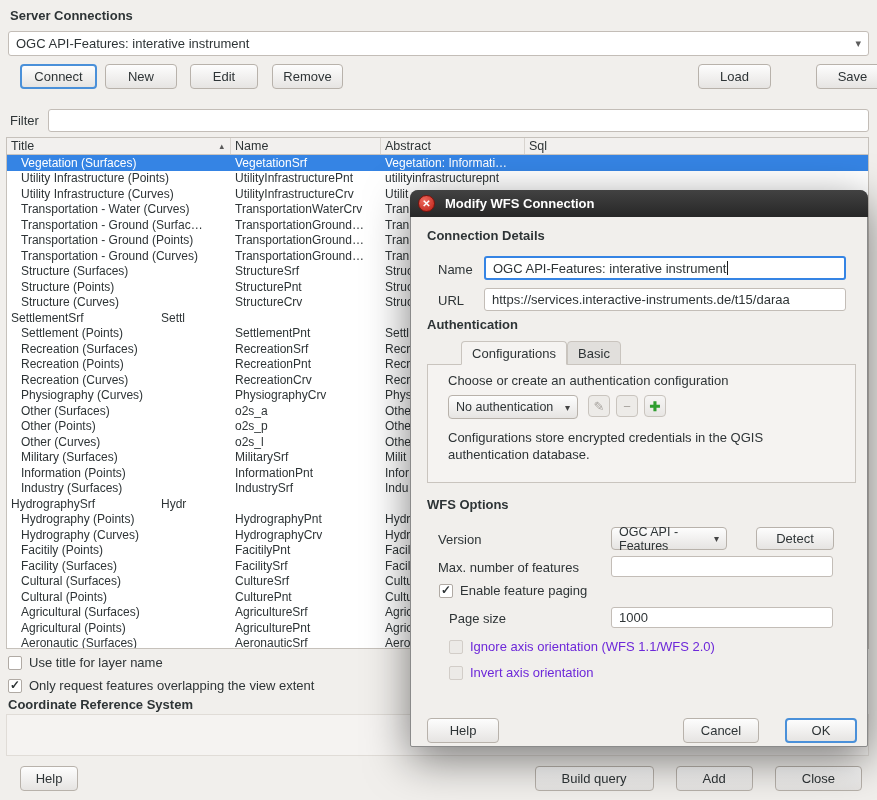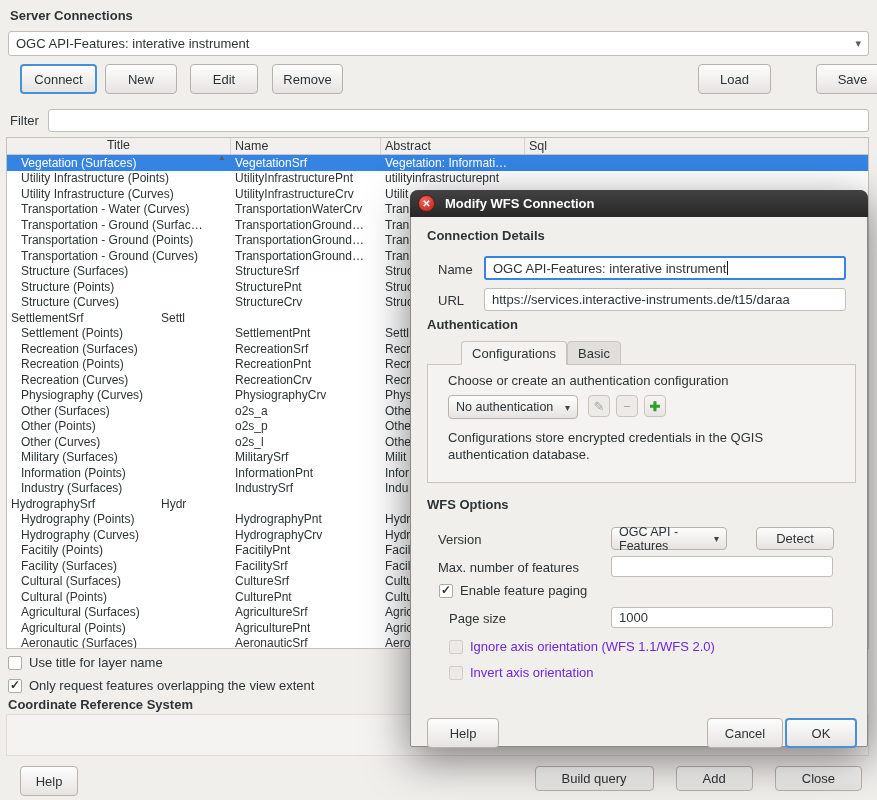--- a/index.html
+++ b/index.html
@@ -7,21 +7,21 @@
   .screen {
     position:relative; width:877px; height:800px;
     background:#f1efec; overflow:hidden;
     font-family:"Liberation Sans", sans-serif; font-size:13px; color:#2e3436;
   }
   .abs { position:absolute; }
   .bold { font-weight:bold; }
 
   
   .btn {
-    position:absolute; height:30px;
+    position:absolute; height:25px;
     background:linear-gradient(#fdfdfd,#e6e4e2);
     border:1px solid #b8b2ab; border-radius:4px;
     font-family:"Liberation Sans", sans-serif; font-size:13px; color:#2e3436;
     display:flex; align-items:center; justify-content:center; cursor:default;
   }
   .btn.focus-btn { border:2px solid #4a90d9; }
 
   
   .input, .combo {
     position:absolute; background:#fff;
@@ -48,21 +48,21 @@
     font-size:12.5px; color:#2e3436; }
   .th { border-right:1px solid #d8d4cf; display:flex; align-items:center; padding:0 4px; }
   .th .sort { margin-left:auto; font-size:9px; color:#5a5a5a; padding-right:2px; }
   .trow { display:flex; height:15.5px; font-size:12px; align-items:center; background:#fff; }
   .trow.sel { background:#3584e4; color:#fff; }
   .tcell { overflow:hidden; white-space:nowrap; height:100%; display:flex; align-items:center; }
   .c-title { width:224px; padding-left:14px; }
   .c-name { width:150px; padding-left:4px; }
   .c-abstract { width:144px; padding-left:4px; }
   .c-sql { flex:1; padding-left:4px; }
-  .th.c-title { padding-left:4px;flex-direction:column; }
+  .th.c-title { padding-left:4px; }
 
   
   .cb {
     display:inline-block; width:14px; height:14px; background:#fff;
     border:1px solid #b0aaa4; border-radius:2px; position:relative; vertical-align:middle;
   }
   .cb .cb-mark { display:none; position:absolute; left:1px; top:-2px; font-size:12px; color:#2e3436; font-weight:bold; }
   .cb.on .cb-mark { display:block; }
   .cb.disabled { background:#eceae7; border-color:#d2cdc8; }
   .cbrow { position:absolute; display:flex; align-items:center; gap:7px; }
@@ -449,17 +449,17 @@
     <div class="cbrow disabled" style="left:38px;top:448px">
       <span class="cb disabled"></span>
       <span class="lbl">Ignore axis orientation (WFS 1.1/WFS 2.0)</span>
     </div>
     <div class="cbrow disabled" style="left:38px;top:474px">
       <span class="cb disabled"></span>
       <span class="lbl">Invert axis orientation</span>
     </div>
 
     <div class="btn" style="left:16px;top:527px;width:72px">Help</div>
-    <div class="btn" style="left:296px;top:527px;width:76px">Cancel</div>
+    <div class="btn" style="left:272px;top:527px;width:76px">Cancel</div>
     <div class="btn focus-btn" style="left:374px;top:527px;width:72px">OK</div>
   </div>
 
 </div>
 
 </body></html>

